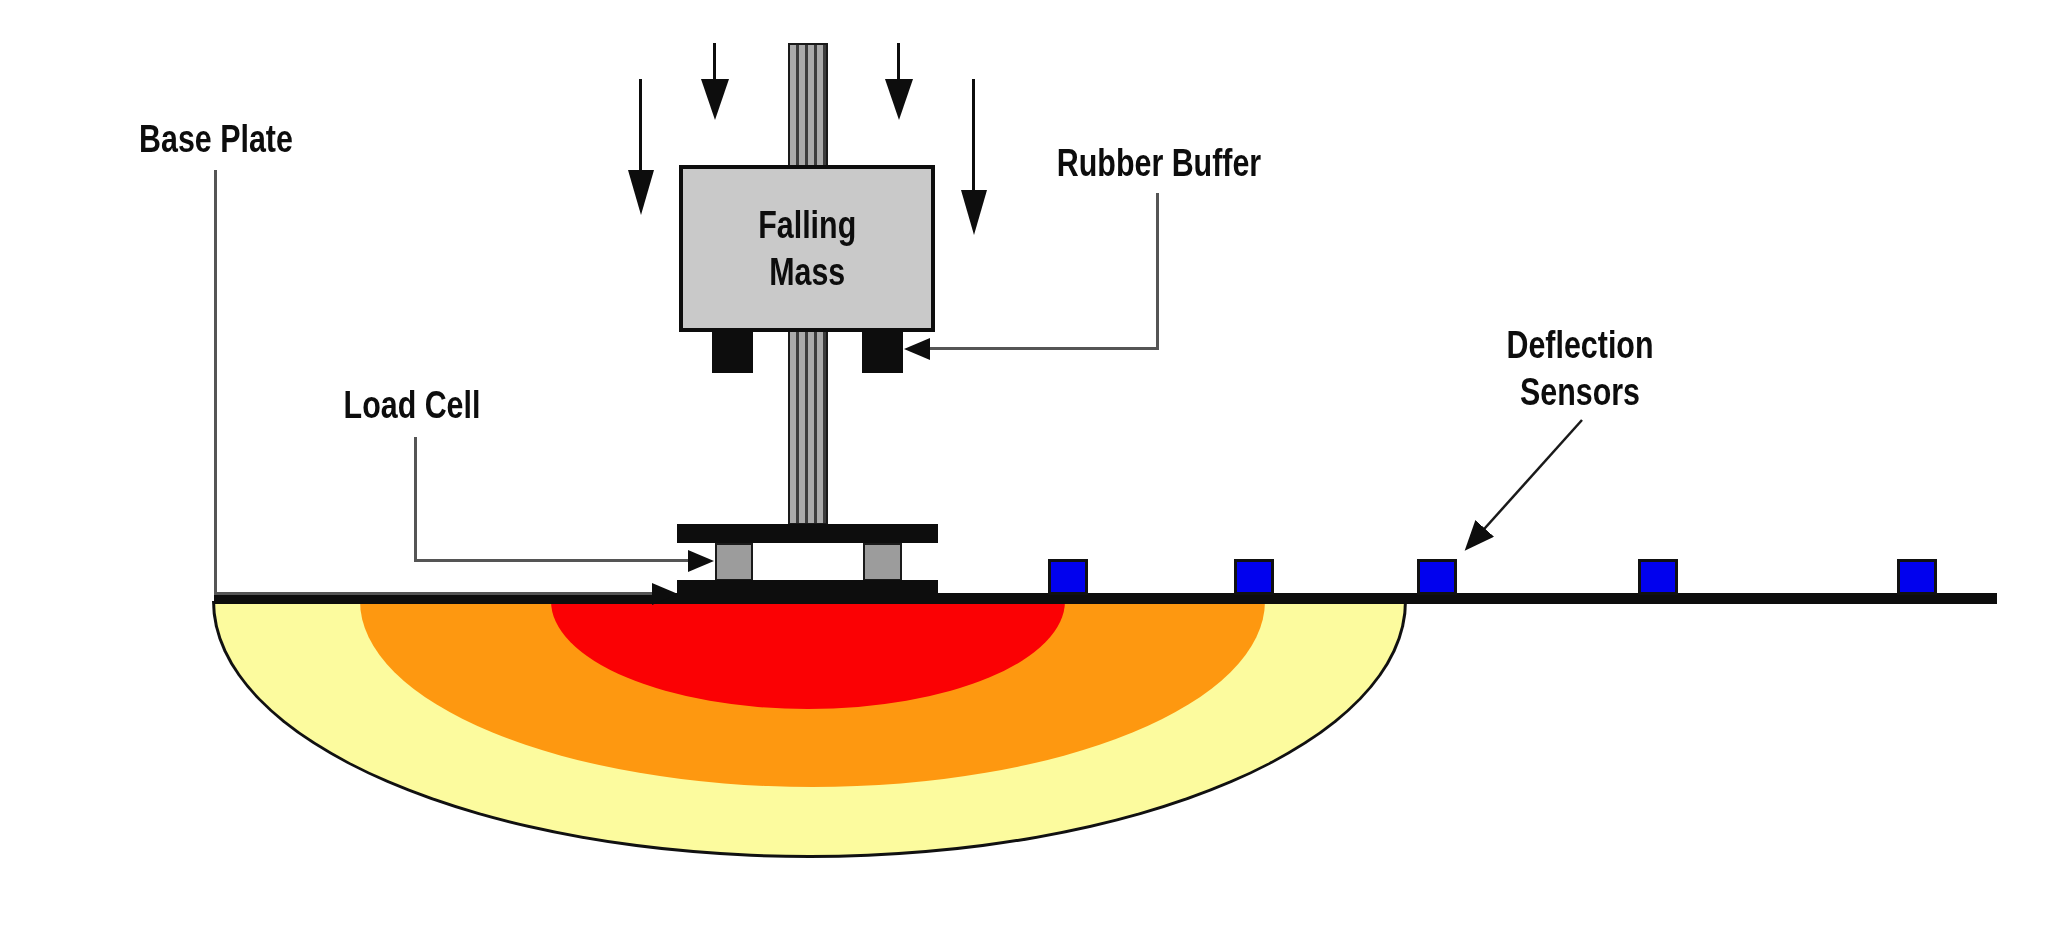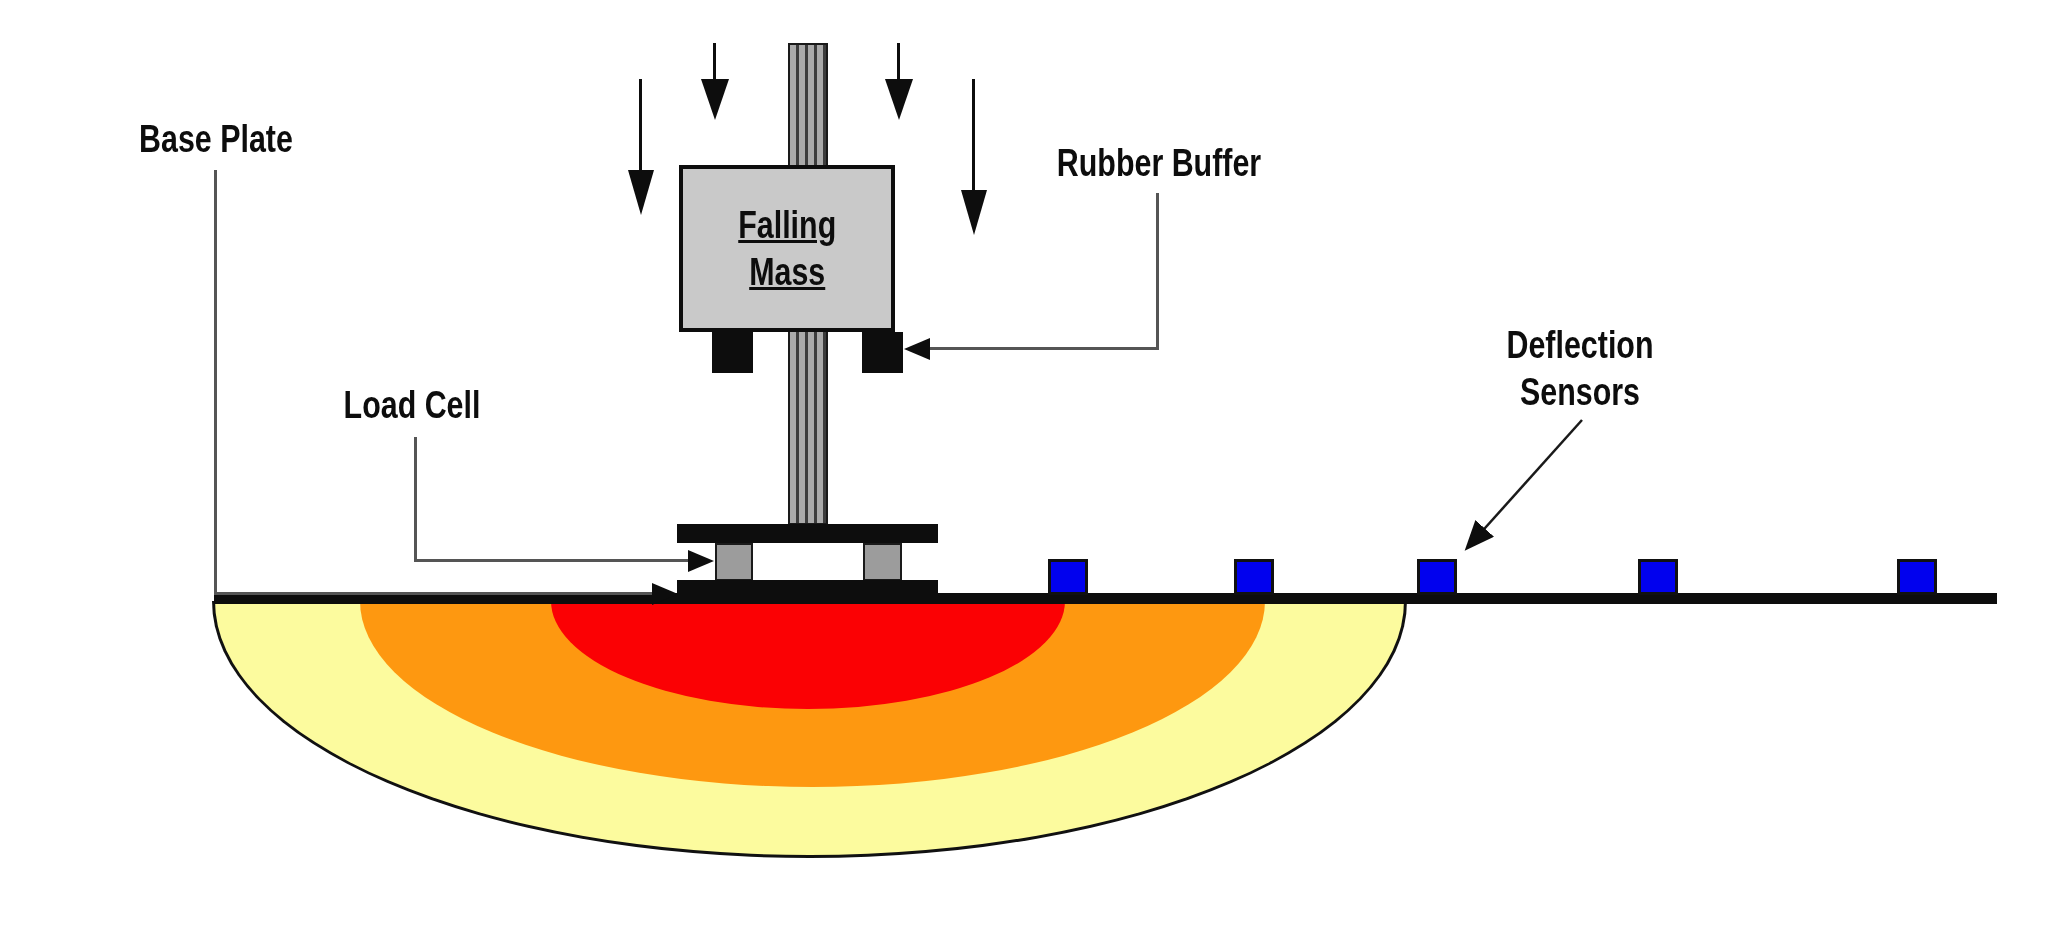--- a/index.html
+++ b/index.html
@@ -24,23 +24,23 @@
   .bulb-inner{left:551px;width:514px;height:108px;z-index:3;}
   
   .ground{position:absolute;left:214px;top:593px;width:1783px;height:11px;background:#0d0d0d;z-index:5;}
   
   .shaft{
     position:absolute;left:788px;top:43px;width:40px;height:482px;z-index:6;
     background:repeating-linear-gradient(90deg,#aaaaaa 0px,#aaaaaa 6px,#3c3c3c 6px,#3c3c3c 9px);
     border:2px solid #1a1a1a;box-sizing:border-box;
   }
   .mass{
-    position:absolute;left:679px;top:165px;width:216px;height:167px;z-index:7;
+    position:absolute;left:679px;top:165px;width:256px;height:167px;z-index:7;
     background:#c9c9c9;border:4px solid #0d0d0d;box-sizing:border-box;
-    display:flex;align-items:center;justify-content:center;text-decoration:underline;
+    display:flex;align-items:center;justify-content:center;
   }
   .mass-text{font-weight:bold;font-size:38px;line-height:47px;text-align:center;transform:scaleX(0.8);}
   .buffer{position:absolute;top:332px;width:41px;height:41px;background:#0d0d0d;z-index:8;}
   .buffer-left{left:712px;}
   .buffer-right{left:862px;}
   .plate{position:absolute;left:677px;width:261px;background:#0d0d0d;z-index:8;}
   .plate-top{top:524px;height:19px;}
   .plate-base{top:580px;height:21px;}
   .lc-col{position:absolute;top:543px;height:38px;background:#9c9c9c;border:2px solid #1a1a1a;box-sizing:border-box;z-index:8;}
   .lc-col-left{left:715px;width:38px;}

